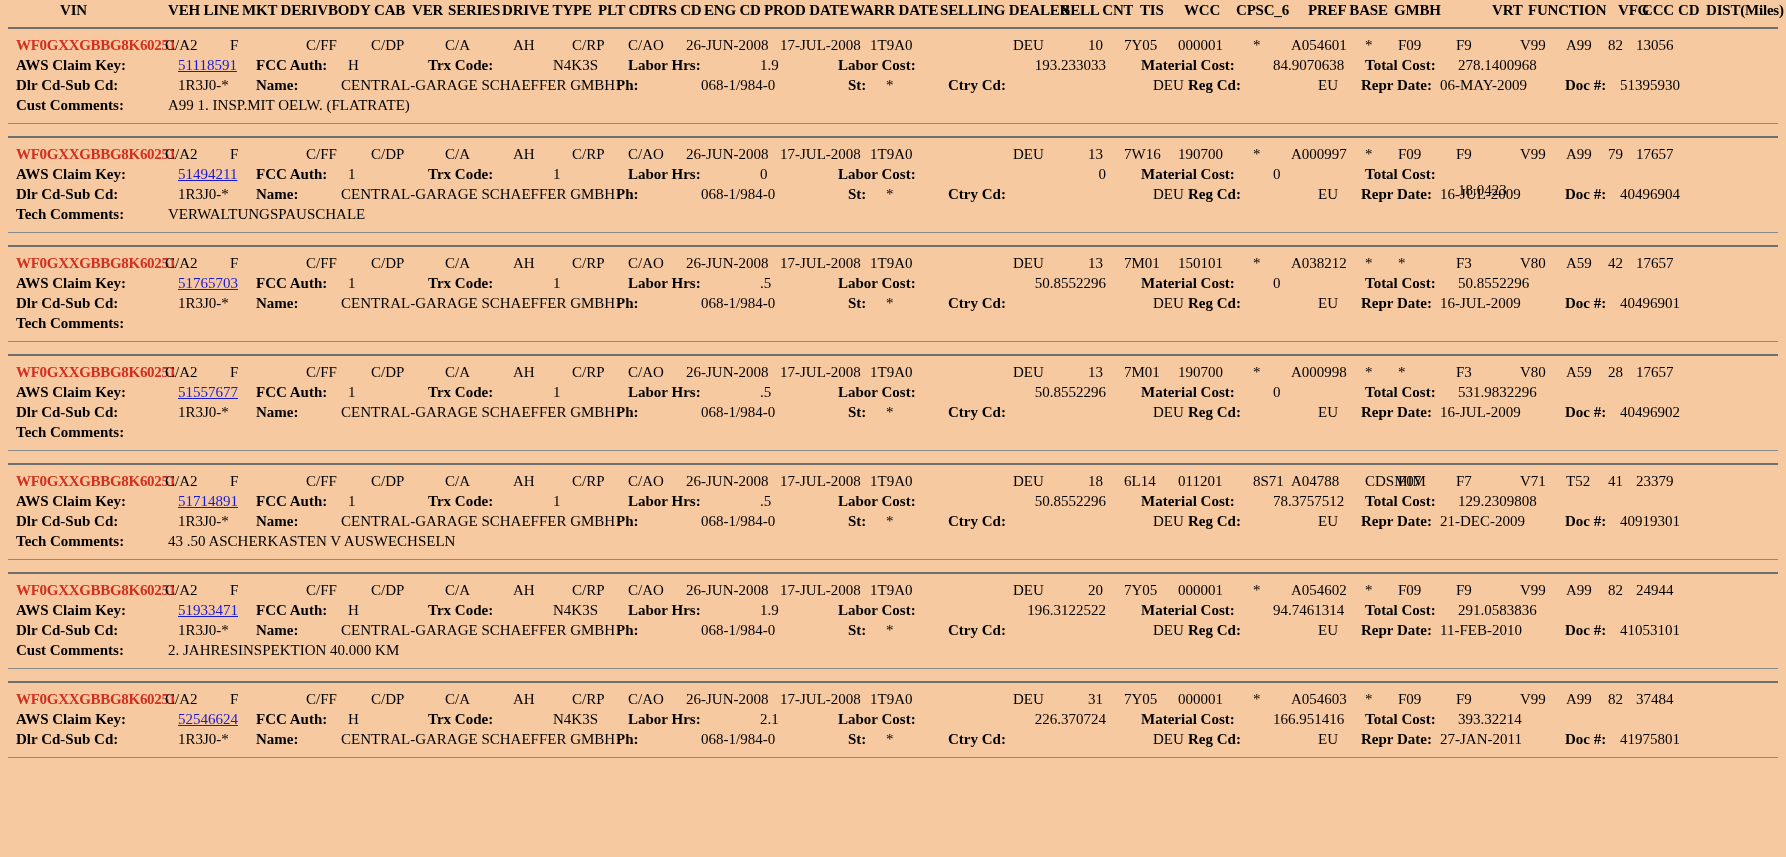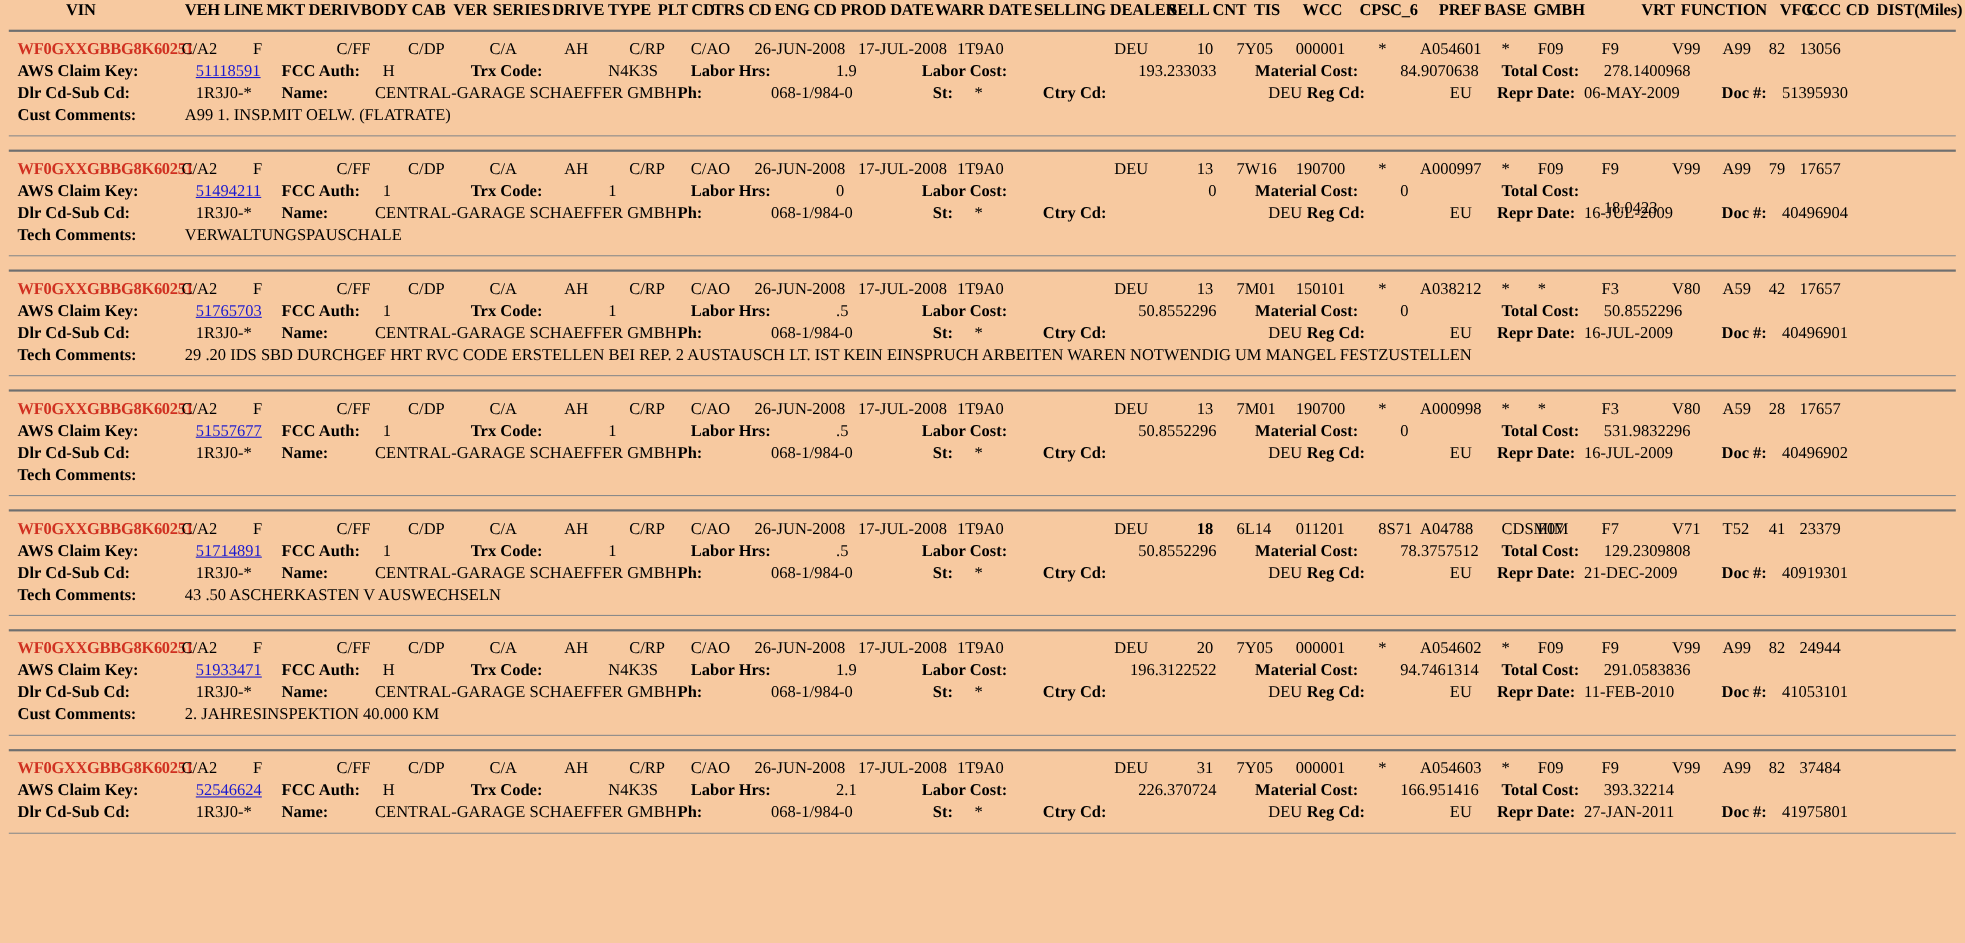--- a/index.html
+++ b/index.html
@@ -295,21 +295,20 @@
           <span style="position: absolute; left: 1145px; top: 0px; white-space: nowrap;">DEU</span>
           <span class="b" style="position: absolute; left: 1180px; top: 0px; white-space: nowrap;">Reg Cd:</span>
           <span style="position: absolute; left: 1310px; top: 0px; white-space: nowrap;">EU</span>
           <span class="b" style="position: absolute; left: 1353px; top: 0px; white-space: nowrap;">Repr Date:</span>
           <span style="position: absolute; left: 1432px; top: 0px; white-space: nowrap;">16-JUL-2009</span>
           <span class="b" style="position: absolute; left: 1557px; top: 0px; white-space: nowrap;">Doc #:</span>
           <span style="position: absolute; left: 1612px; top: 0px; white-space: nowrap;">40496901</span>
         </div>
         <div class="line" style="position: relative;">
           <span class="b" style="position: absolute; left: 8px; top: 0px; white-space: nowrap;">Tech Comments:</span>
-          <span style="position: absolute; left: 160px; top: 0px; white-space: nowrap;">29 .20 IDS SBD DURCHGEF HRT RVC CODE ERSTELLEN BEI REP. 2 AUSTAUSCH LT. IST KEIN EINSPRUCH ARBEITEN WAREN NOTWENDIG UM MANGEL FESTZUSTELLEN</span>
         </div>
         <div class="rule thin" style="margin-top: 8px; margin-bottom: 0px;"></div>
       </div>
       <div class="record">
         <div class="rule" style="margin-top: 10px;"></div>
         <div class="line" style="position: relative;">
           <span class="vin" style="position: absolute; left: 8px; top: 0px; white-space: nowrap;">WF0GXXGBBG8K60251</span>
           <span style="position: absolute; left: 157px; top: 0px; white-space: nowrap;">C/A2</span>
           <span style="position: absolute; left: 222px; top: 0px; white-space: nowrap;">F</span>
           <span style="position: absolute; left: 298px; top: 0px; white-space: nowrap;">C/FF</span>
@@ -383,21 +382,21 @@
           <span style="position: absolute; left: 298px; top: 0px; white-space: nowrap;">C/FF</span>
           <span style="position: absolute; left: 363px; top: 0px; white-space: nowrap;">C/DP</span>
           <span style="position: absolute; left: 437px; top: 0px; white-space: nowrap;">C/A</span>
           <span style="position: absolute; left: 505px; top: 0px; white-space: nowrap;">AH</span>
           <span style="position: absolute; left: 564px; top: 0px; white-space: nowrap;">C/RP</span>
           <span style="position: absolute; left: 620px; top: 0px; white-space: nowrap;">C/AO</span>
           <span style="position: absolute; left: 678px; top: 0px; white-space: nowrap;">26-JUN-2008</span>
           <span style="position: absolute; left: 772px; top: 0px; white-space: nowrap;">17-JUL-2008</span>
           <span style="position: absolute; left: 862px; top: 0px; white-space: nowrap;">1T9A0</span>
           <span style="position: absolute; left: 1005px; top: 0px; white-space: nowrap;">DEU</span>
-          <span style="position: absolute; left: 1080px; top: 0px; white-space: nowrap; font-weight: bold;">18</span>
+          <span style="position: absolute; left: 1080px; top: 0px; white-space: nowrap;">18</span>
           <span style="position: absolute; left: 1116px; top: 0px; white-space: nowrap;">6L14</span>
           <span style="position: absolute; left: 1170px; top: 0px; white-space: nowrap;">011201</span>
           <span style="position: absolute; left: 1245px; top: 0px; white-space: nowrap;">8S71</span>
           <span style="position: absolute; left: 1283px; top: 0px; white-space: nowrap;">A04788</span>
           <span style="position: absolute; left: 1357px; top: 0px; white-space: nowrap;">CDSMIM</span>
           <span style="position: absolute; left: 1390px; top: 0px; white-space: nowrap;">F07</span>
           <span style="position: absolute; left: 1448px; top: 0px; white-space: nowrap;">F7</span>
           <span style="position: absolute; left: 1512px; top: 0px; white-space: nowrap;">V71</span>
           <span style="position: absolute; left: 1558px; top: 0px; white-space: nowrap;">T52</span>
           <span style="position: absolute; left: 1600px; top: 0px; white-space: nowrap;">41</span>

